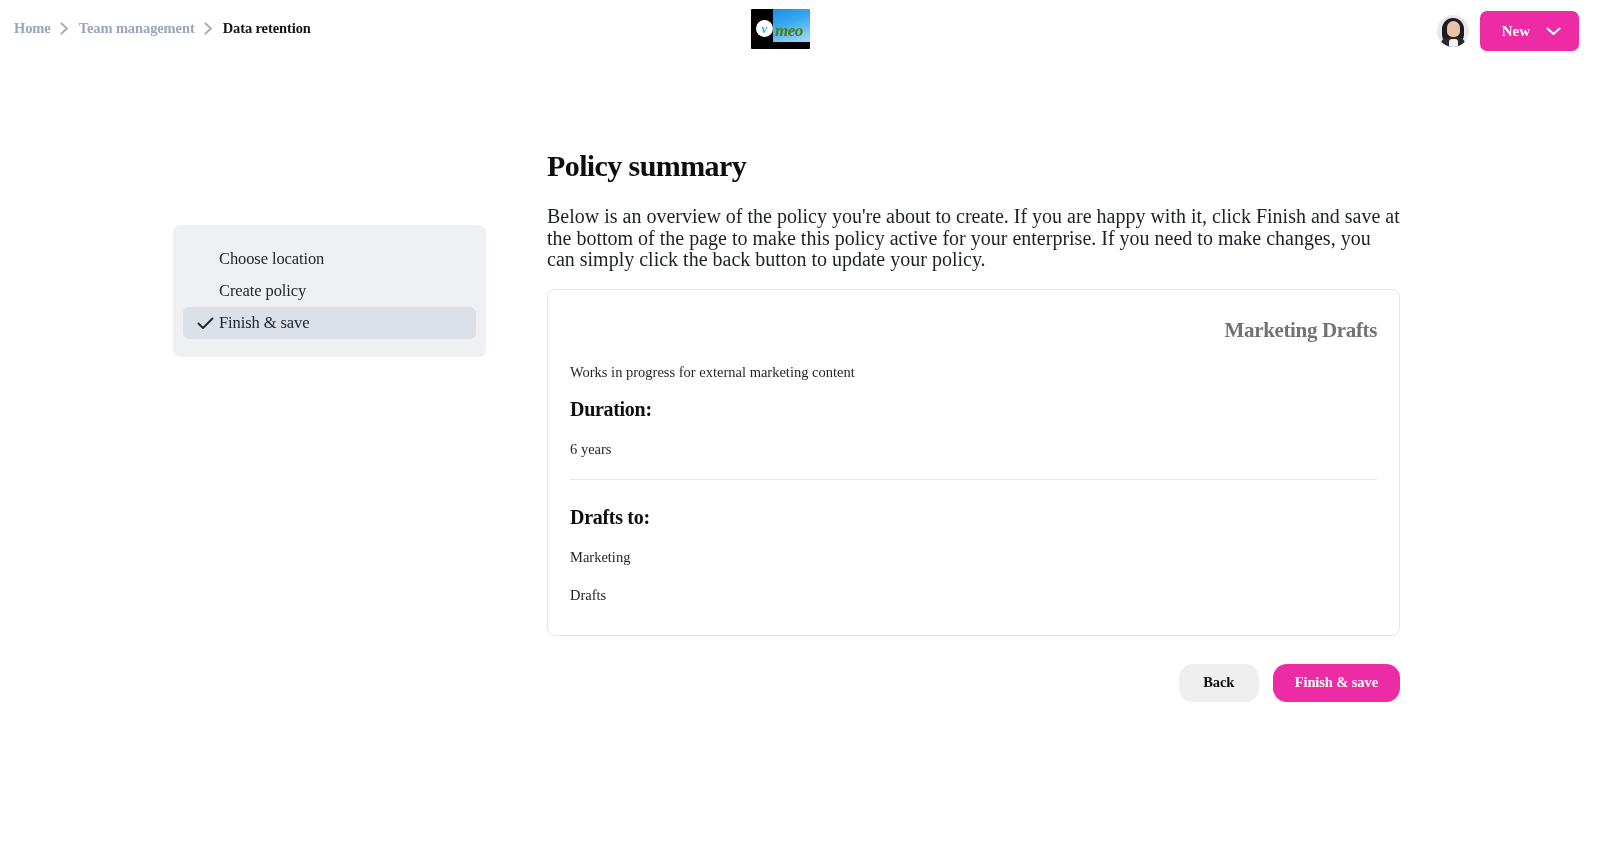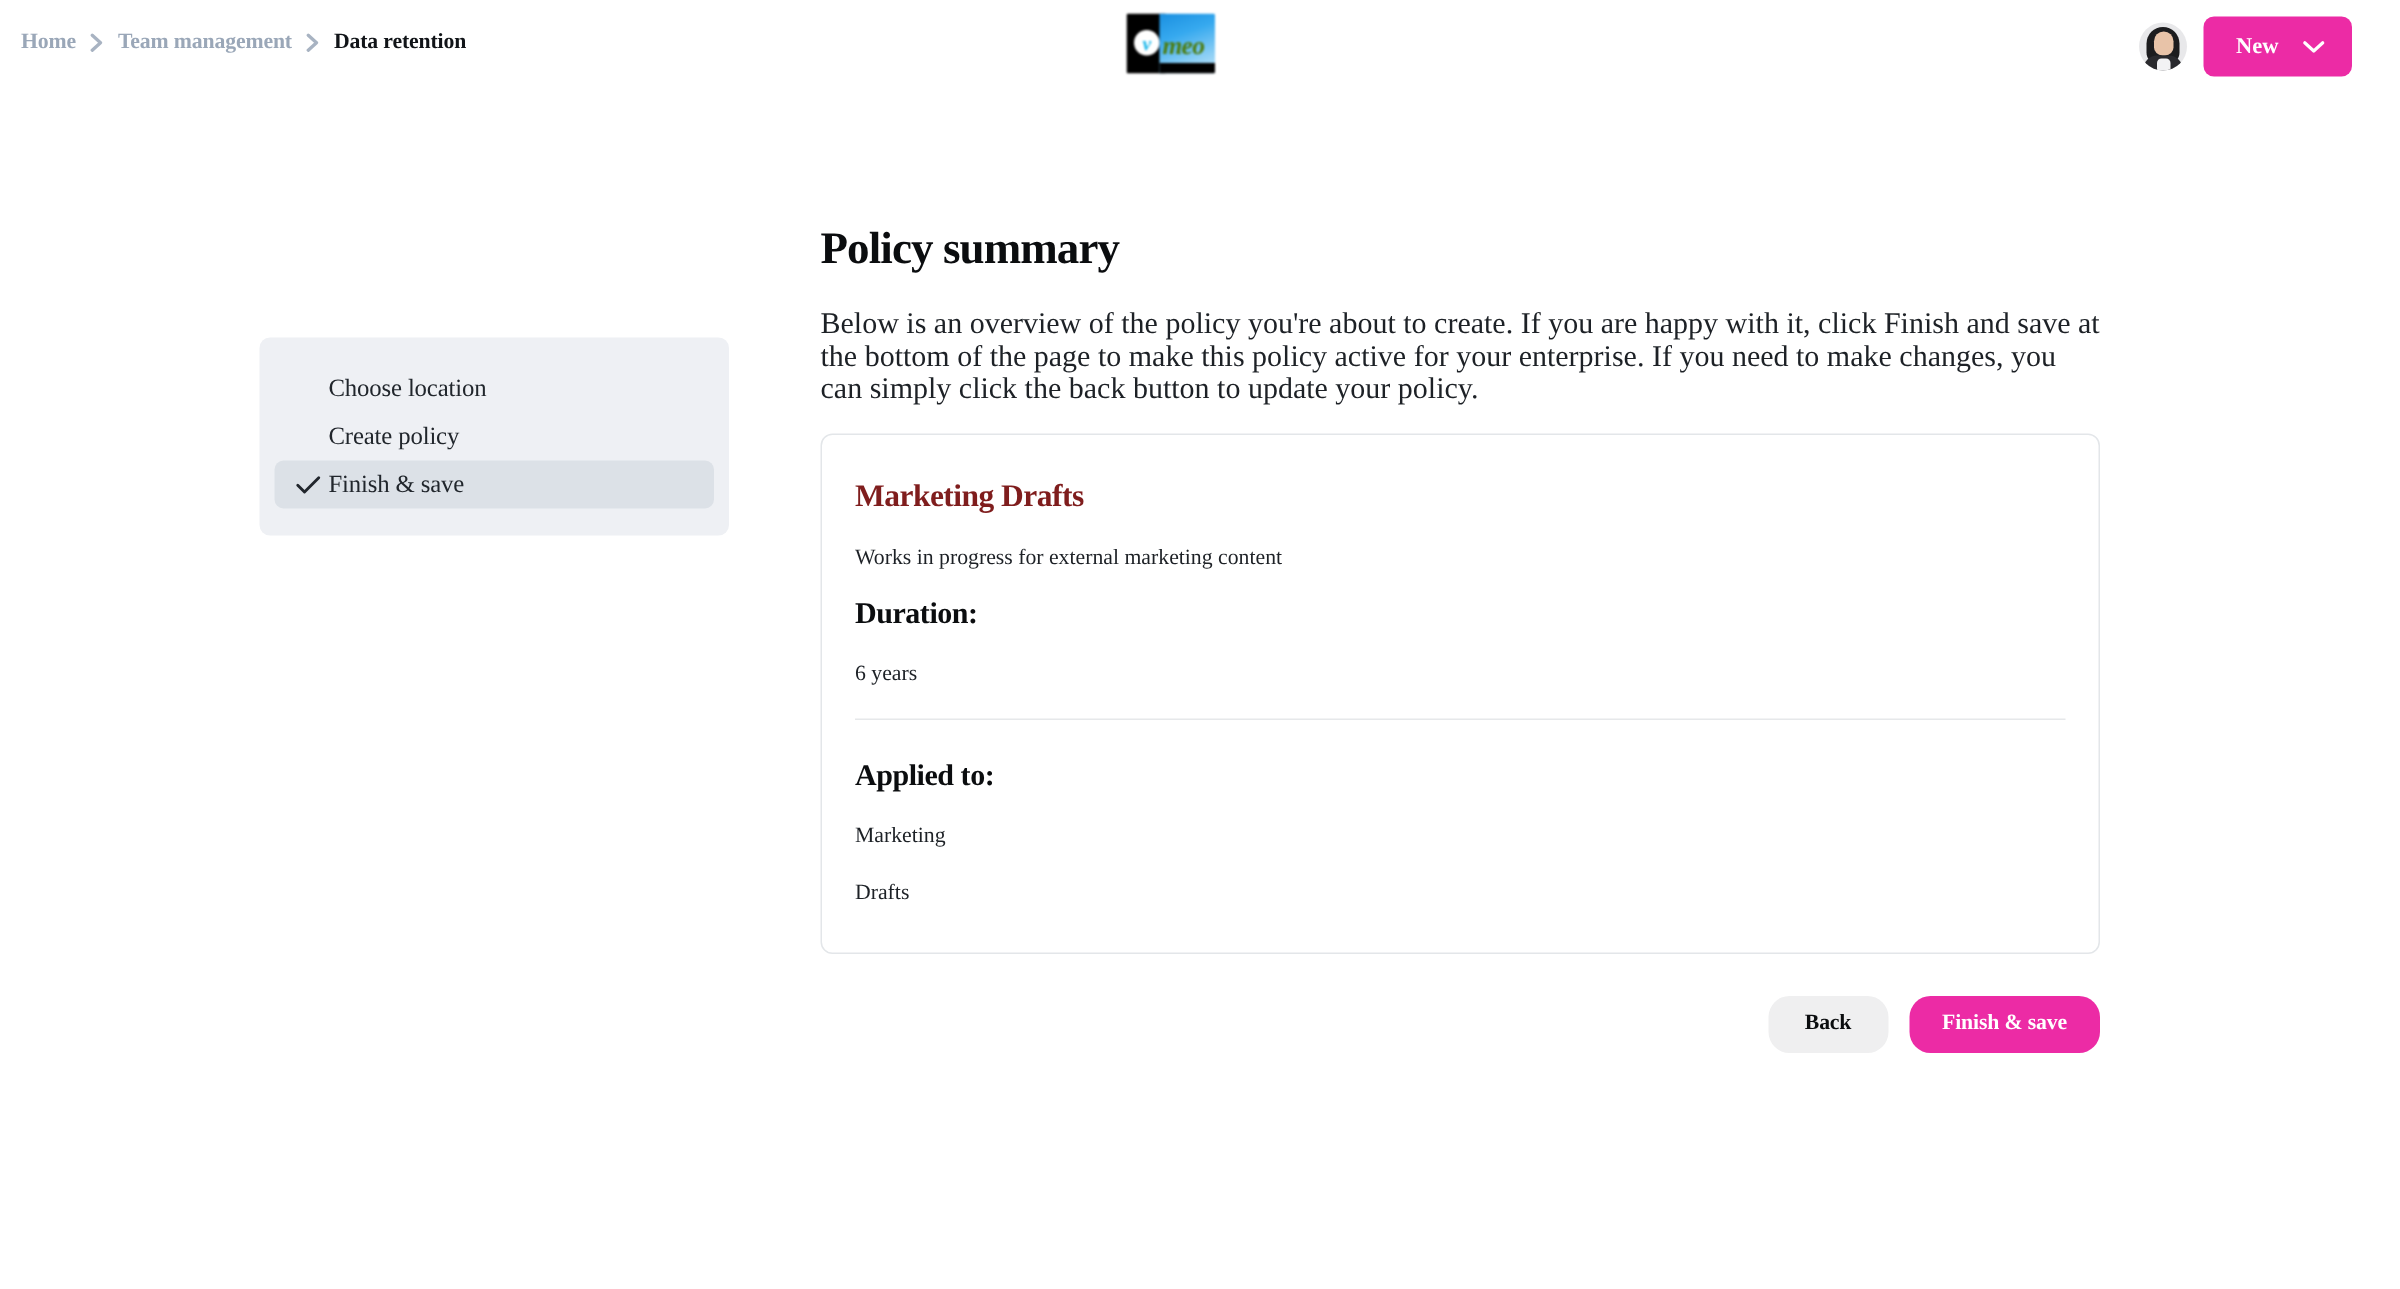--- a/index.html
+++ b/index.html
@@ -101,21 +101,21 @@
     top: 12px;
     font-size: 17px;
     font-weight: 700;
     font-style: italic;
     color: #4d7c0f;
     letter-spacing: -0.5px;
   }
 
   .topbar-right {
     position: absolute;
-    right: 32px;
+    right: 21px;
     top: 11px;
     display: flex;
     align-items: center;
     gap: 11px;
   }
   .avatar {
     width: 32px;
     height: 32px;
     border-radius: 50%;
     overflow: hidden;
@@ -248,22 +248,23 @@
     margin-top: 18px;
     border: 1px solid #e3e6e9;
     border-radius: 8px;
     background: #ffffff;
     padding: 28px 22px 30px 22px;
   }
   .policy-name {
     margin: 0;
     font-size: 21px;
     font-weight: 700;
-    color: #7f1d1d;
+    color: #737373;
     letter-spacing: -0.35px;
+    text-align: right;
   }
   .policy-desc {
     margin: 19px 0 0 0;
     font-size: 14.5px;
     color: #1d2126;
     line-height: 20px;
   }
   .field-label {
     margin: 16px 0 0 0;
     font-size: 20px;
@@ -406,21 +407,21 @@
     <div class="card">
       <h3 class="policy-name">Marketing Drafts</h3>
 
       <p class="policy-desc">Works in progress for external marketing content</p>
 
       <h4 class="field-label">Duration:</h4>
       <p class="field-value">6 years</p>
 
       <hr class="divider">
 
-      <h4 class="field-label spaced">Applied to:</h4>
+      <h4 class="field-label spaced">Drafts to:</h4>
       <ul class="applied-list">
         <li>Marketing</li>
         <li>Drafts</li>
       </ul>
     </div>
 
     <div class="actions">
       <button class="btn btn-secondary">Back</button>
       <button class="btn btn-primary">Finish &amp; save</button>
     </div>

